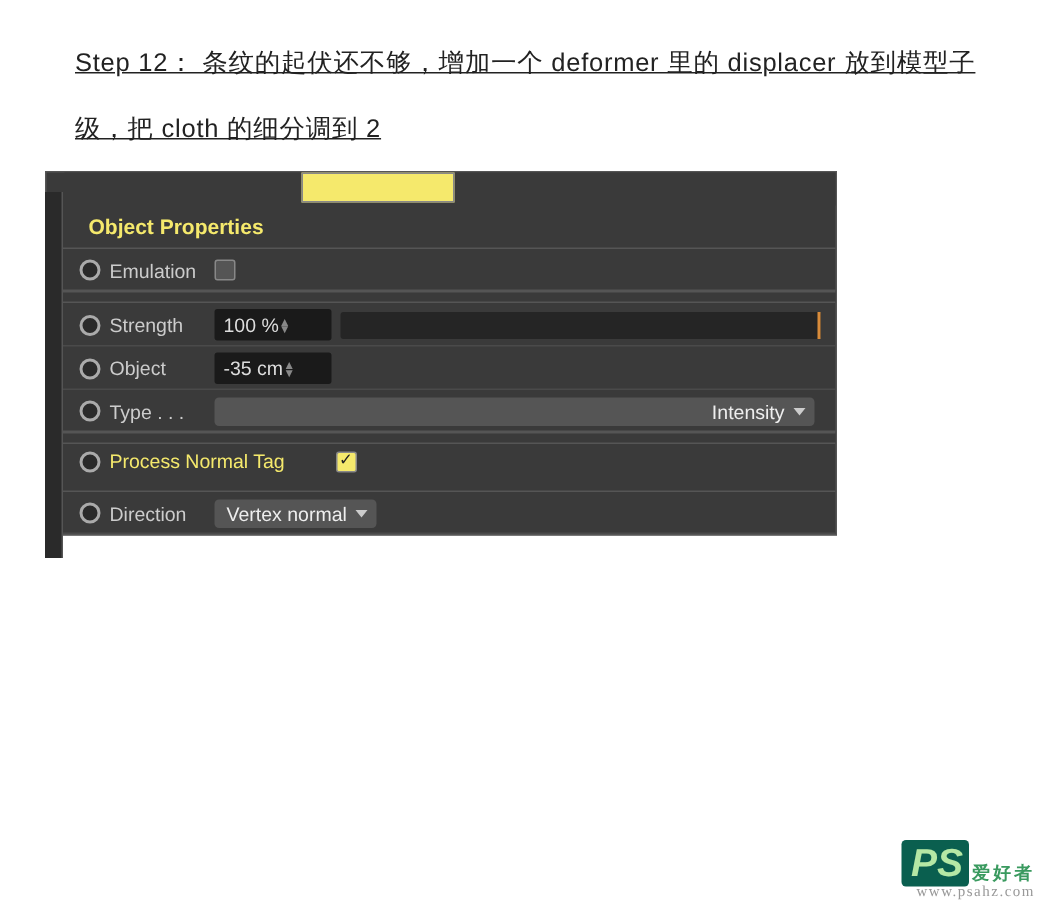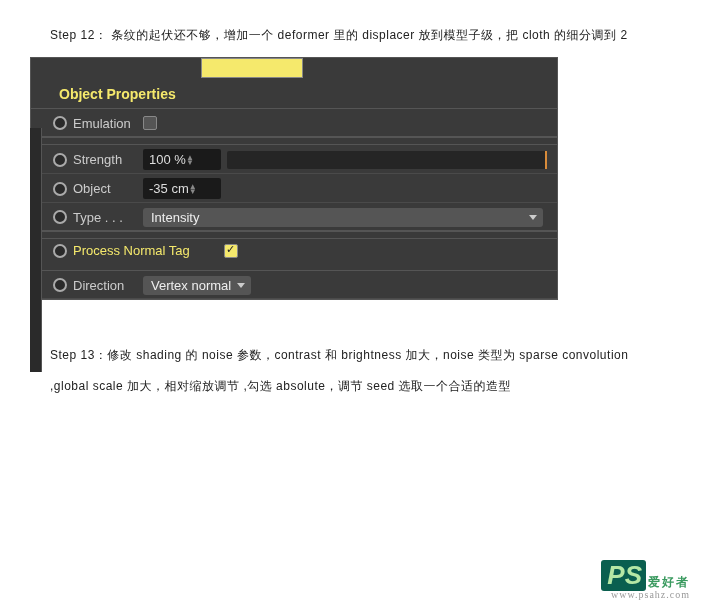--- a/index.html
+++ b/index.html
@@ -7,24 +7,25 @@
     width: 702px;
     height: 602px;
     background: #ffffff;
     font-family: Arial, "Microsoft YaHei", sans-serif;
     position: relative;
     overflow: hidden;
   }
   .page { padding: 20px 50px 0 50px; }
   .step-text {
     color: #222;
-    font-size: 12px;
+    font-size: 17px;
     line-height: 2.6;
     margin-bottom: 6px;
     letter-spacing: 0.5px;
+    text-decoration: underline;
   }
   .panel {
     width: 528px;
     margin-left: -20px;
     background: #3a3a3a;
     border: 1px solid #555;
     padding: 0;
   }
   .left-strip {
     position: absolute;
@@ -130,21 +131,21 @@
   }
   .dropdown {
     background: #555;
     color: #eee;
     font-size: 13px;
     padding: 2px 20px 2px 8px;
     border-radius: 3px;
     position: relative;
     min-width: 100px;
   }
-  .dropdown.full { flex: 1; margin-right: 14px; }
+  .dropdown.full { flex: 1; margin-right: 14px; text-align: right; }
   .dropdown::after {
     content: "";
     position: absolute;
     right: 6px; top: 7px;
     border-left: 4px solid transparent;
     border-right: 4px solid transparent;
     border-top: 5px solid #ccc;
   }
   .divider-row {
     height: 8px;
@@ -225,21 +226,20 @@
       <span class="checkbox checked"></span>
     </div>
 
     <div class="prop-row">
       <span class="radio"></span>
       <span class="label">Direction</span>
       <span class="dropdown">Vertex normal</span>
     </div>
   </div>
 
-  <p class="step-text" style="margin-top:40px;">Step 13：修改 shading 的 noise 参数，contrast 和 brightness 加大，noise 类型为 sparse convolution ,global scale 加大，相对缩放调节 ,勾选 absolute，调节 seed 选取一个合适的造型</p>
 </div>
 
 <div class="watermark">
   <div class="wm-top">
     <span class="wm-ps">PS</span>
     <span class="wm-cn">爱好者</span>
   </div>
   <div class="wm-url">www.psahz.com</div>
 </div>
 

